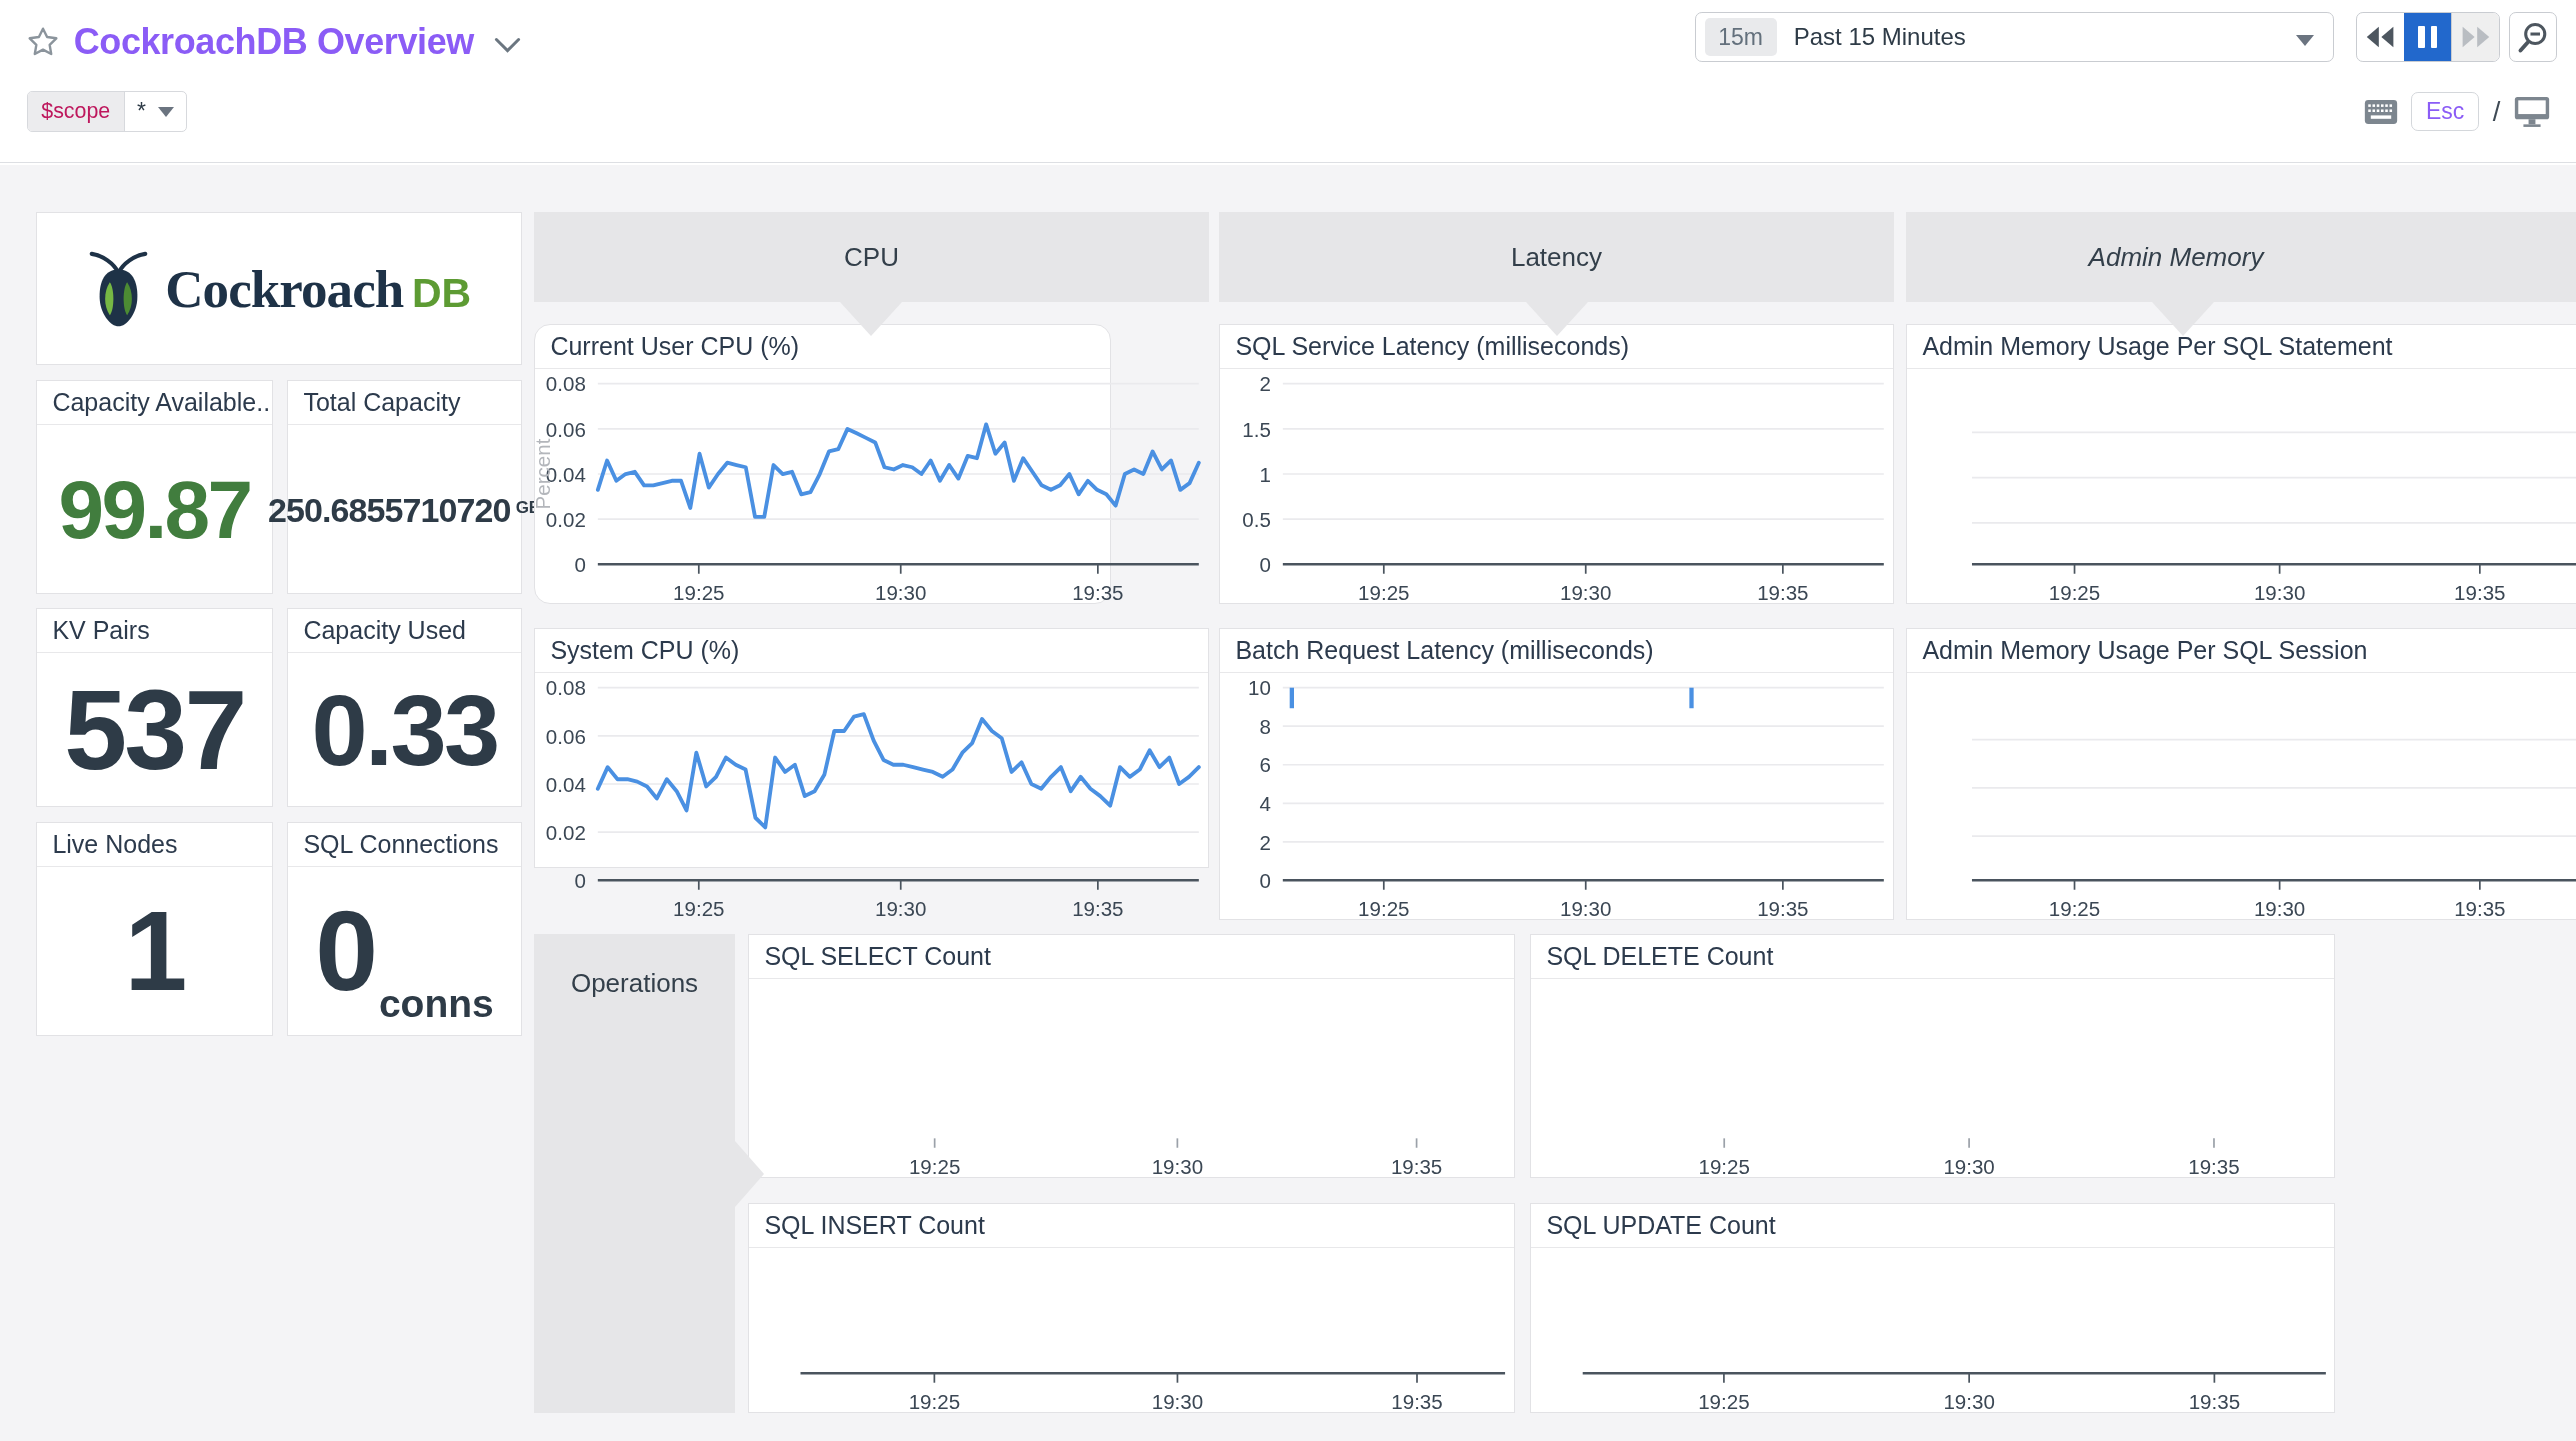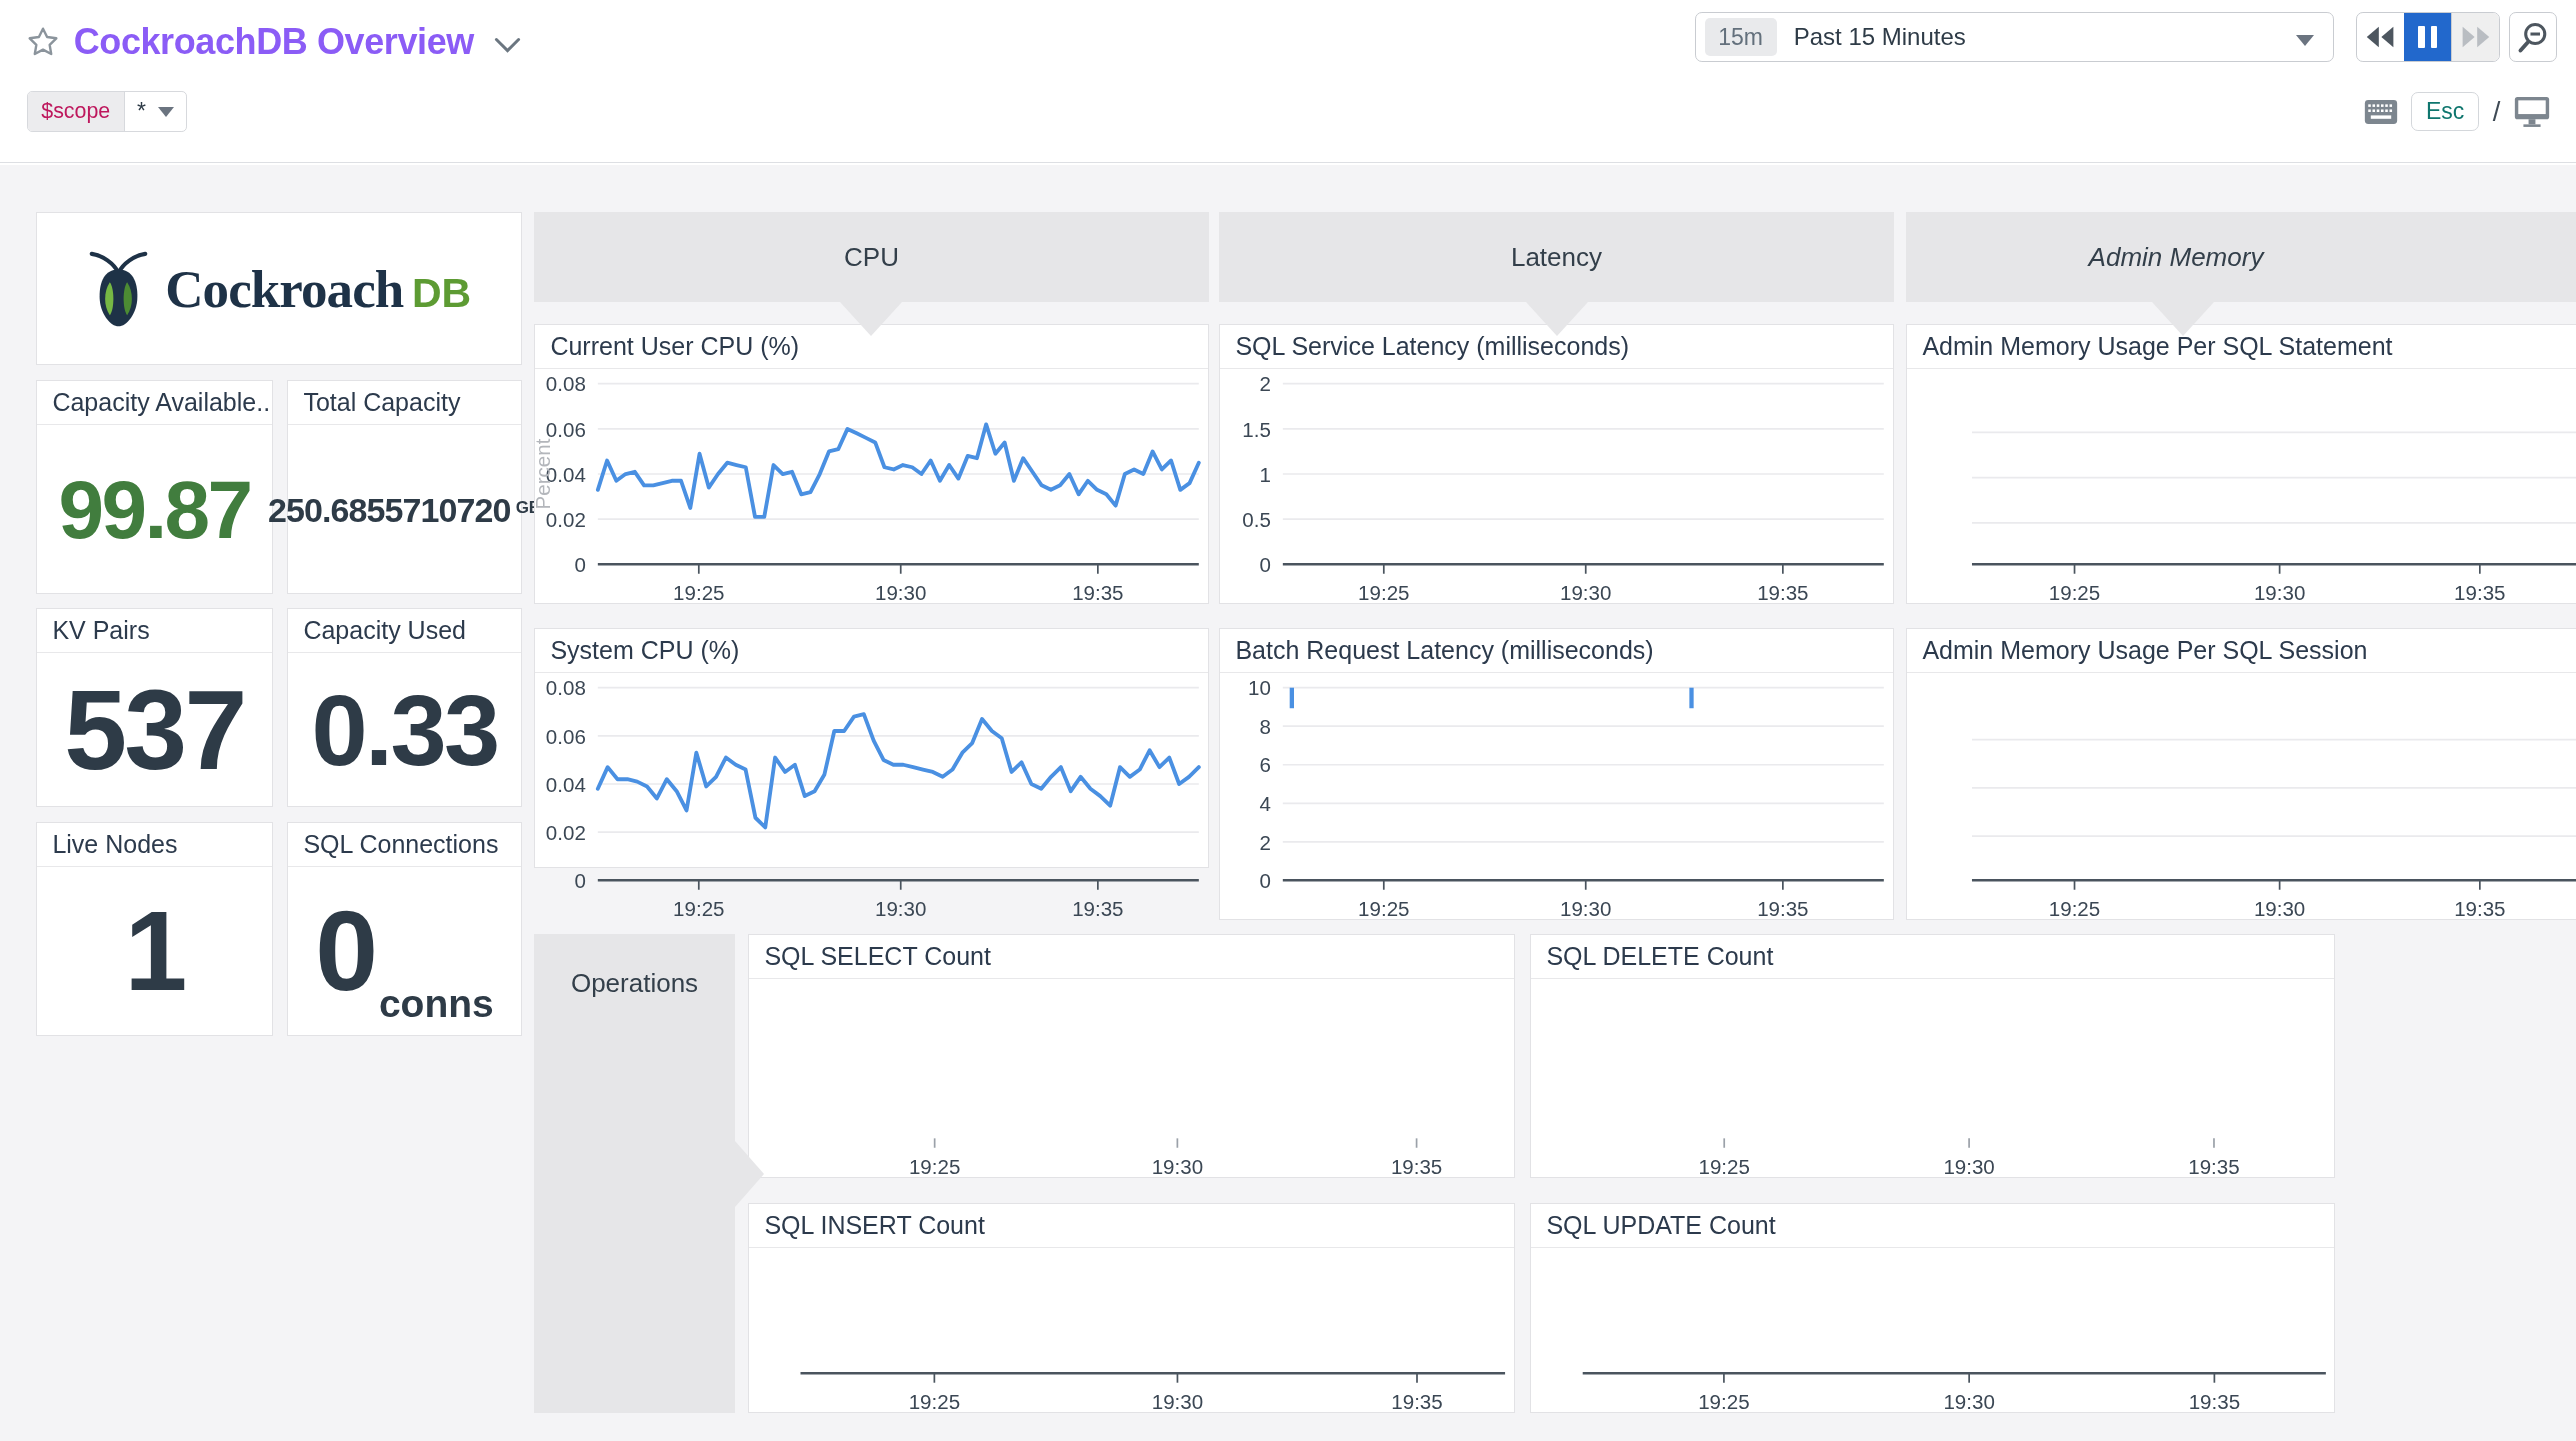--- a/index.html
+++ b/index.html
@@ -32,21 +32,21 @@
                border-radius:6.9px;background:#fff;display:flex;align-items:center;justify-content:center;
                box-sizing:border-box;}
   .scope-group{position:absolute;left:26.6px;top:91px;height:39px;display:flex;border:1.7px solid #d7d9dd;
                border-radius:5.1px;overflow:hidden;background:#fff;}
   .scope-var{background:#ececee;color:#be185d;font-size:21.4px;display:flex;align-items:center;
              padding:0 13.7px;border-right:1.7px solid #d7d9dd;}
   .scope-val{display:flex;align-items:center;padding:0 12px;font-size:23px;color:#2e3b47;gap:12px;}
   .scope-caret{width:0;height:0;border-left:8.6px solid transparent;border-right:8.6px solid transparent;
                border-top:10.3px solid #6b7480;}
   .kbd-row{position:absolute;right:26px;top:89px;height:45px;display:flex;align-items:center;gap:13.7px;}
-  .esc-key{border:1.7px solid #d4d7db;border-radius:6.9px;padding:5.1px 13.7px;font-size:23px;color:#0f766e;background:#fff;}
+  .esc-key{border:1.7px solid #d4d7db;border-radius:6.9px;padding:5.1px 13.7px;font-size:23px;color:#8b5cf6;background:#fff;}
   .slash{font-size:27.4px;color:#3f4a55;}
   
   .content{position:absolute;left:0;top:165px;width:2576px;height:1277px;background:#f4f4f6;}
   .abs{position:absolute;box-sizing:border-box;}
   .card,.panel{background:#fff;border:1.7px solid #e2e2e5;}
   .card-title,.panel-title{height:43px;display:flex;align-items:center;padding:0 15.4px;
         font-size:25px;color:#2c3a4c;border-bottom:1.7px solid #e8e8ea;white-space:nowrap;overflow:hidden;}
   .card-value-area{position:absolute;left:0;right:0;top:45px;bottom:0;display:flex;
         align-items:center;justify-content:center;}
   .big-num{font-weight:bold;color:#2e3b47;letter-spacing:-2.6px;line-height:1;}
@@ -210,21 +210,21 @@
       <div class="card-value-area">
           <span class="big-num num-xl">0</span>
           <span class="unit-md">conns</span>
         </div>
     </div>
 
     <div class="abs group-header" style="left:534px;top:47px;width:675px;height:90px;">
       <span class="glabel">CPU</span>
     </div>
     <div class="notch-down" style="left:840px;top:137px;"></div>
-    <div class="abs panel" style="left:534px;top:159px;width:675px;height:280px;">
+    <div class="abs panel" style="left:534px;top:159px;width:577px;height:280px;border-radius:16px;">
       <div class="panel-title">Current User CPU (%)</div>
       <div class="panel-chart"><svg width="671" height="232" viewBox="0 0 783 271">
             <text x="59" y="236" text-anchor="end" font-size="24" fill="#3b4754">0</text>
             <line x1="73" y1="174.25" x2="775" y2="174.25" stroke="#eaeaed" stroke-width="2"></line>
             <text x="59" y="183.25" text-anchor="end" font-size="24" fill="#3b4754">0.02</text>
             <line x1="73" y1="121.5" x2="775" y2="121.5" stroke="#eaeaed" stroke-width="2"></line>
             <text x="59" y="130.5" text-anchor="end" font-size="24" fill="#3b4754">0.04</text>
             <line x1="73" y1="68.75" x2="775" y2="68.75" stroke="#eaeaed" stroke-width="2"></line>
             <text x="59" y="77.75" text-anchor="end" font-size="24" fill="#3b4754">0.06</text>
             <line x1="73" y1="16" x2="775" y2="16" stroke="#eaeaed" stroke-width="2"></line>

